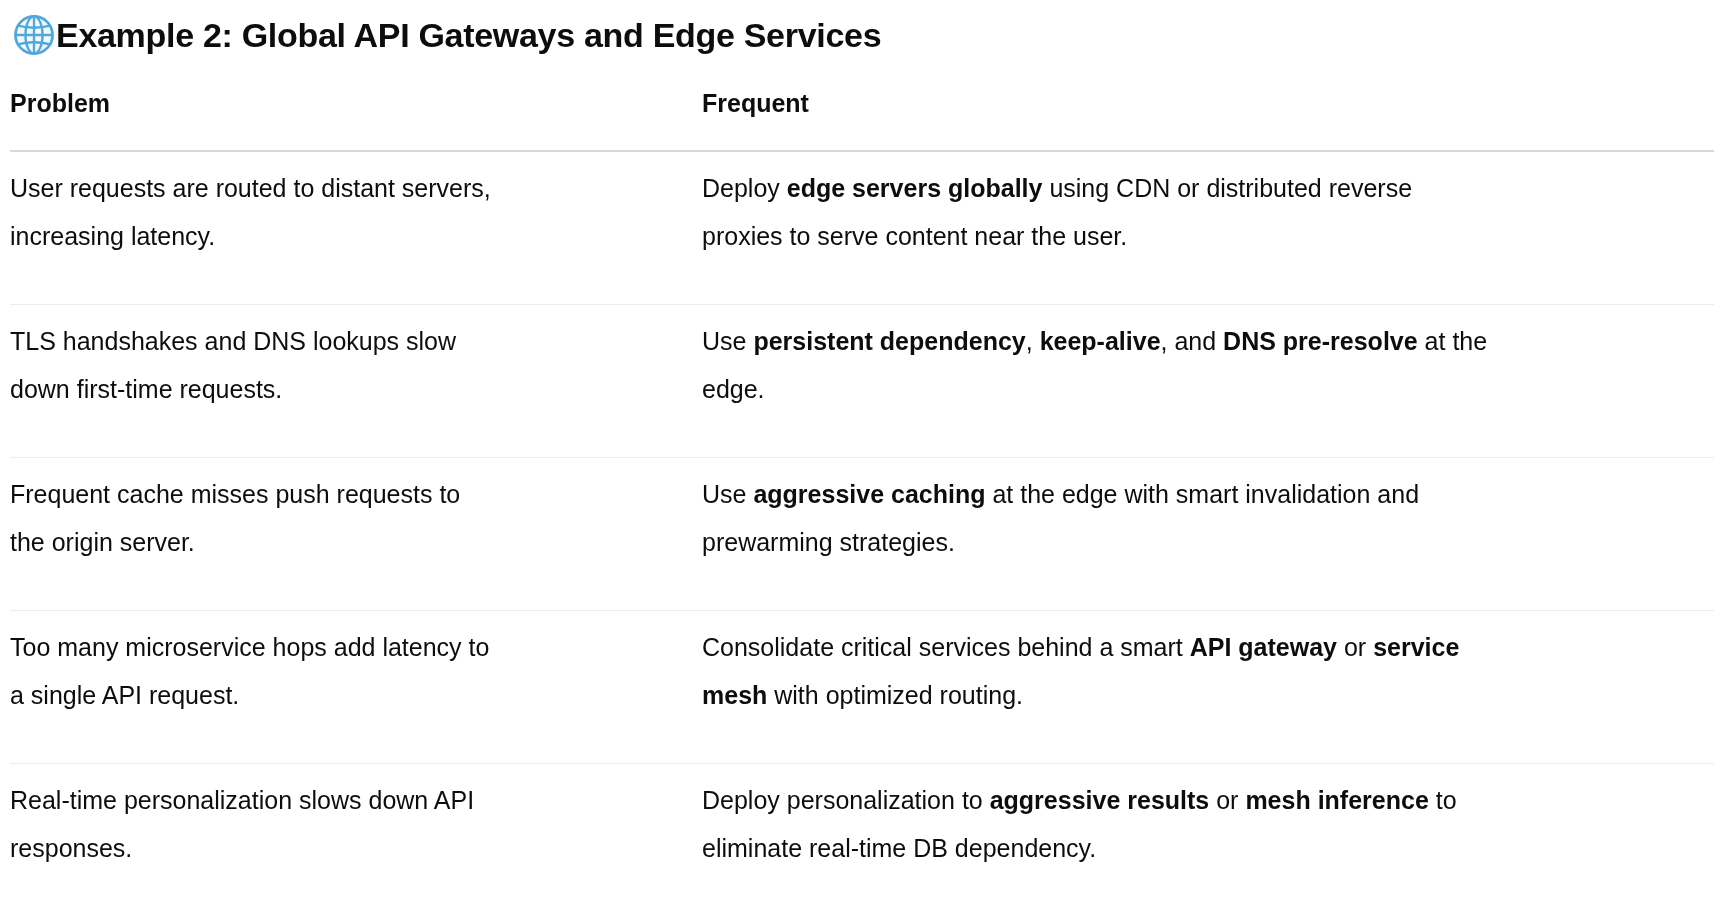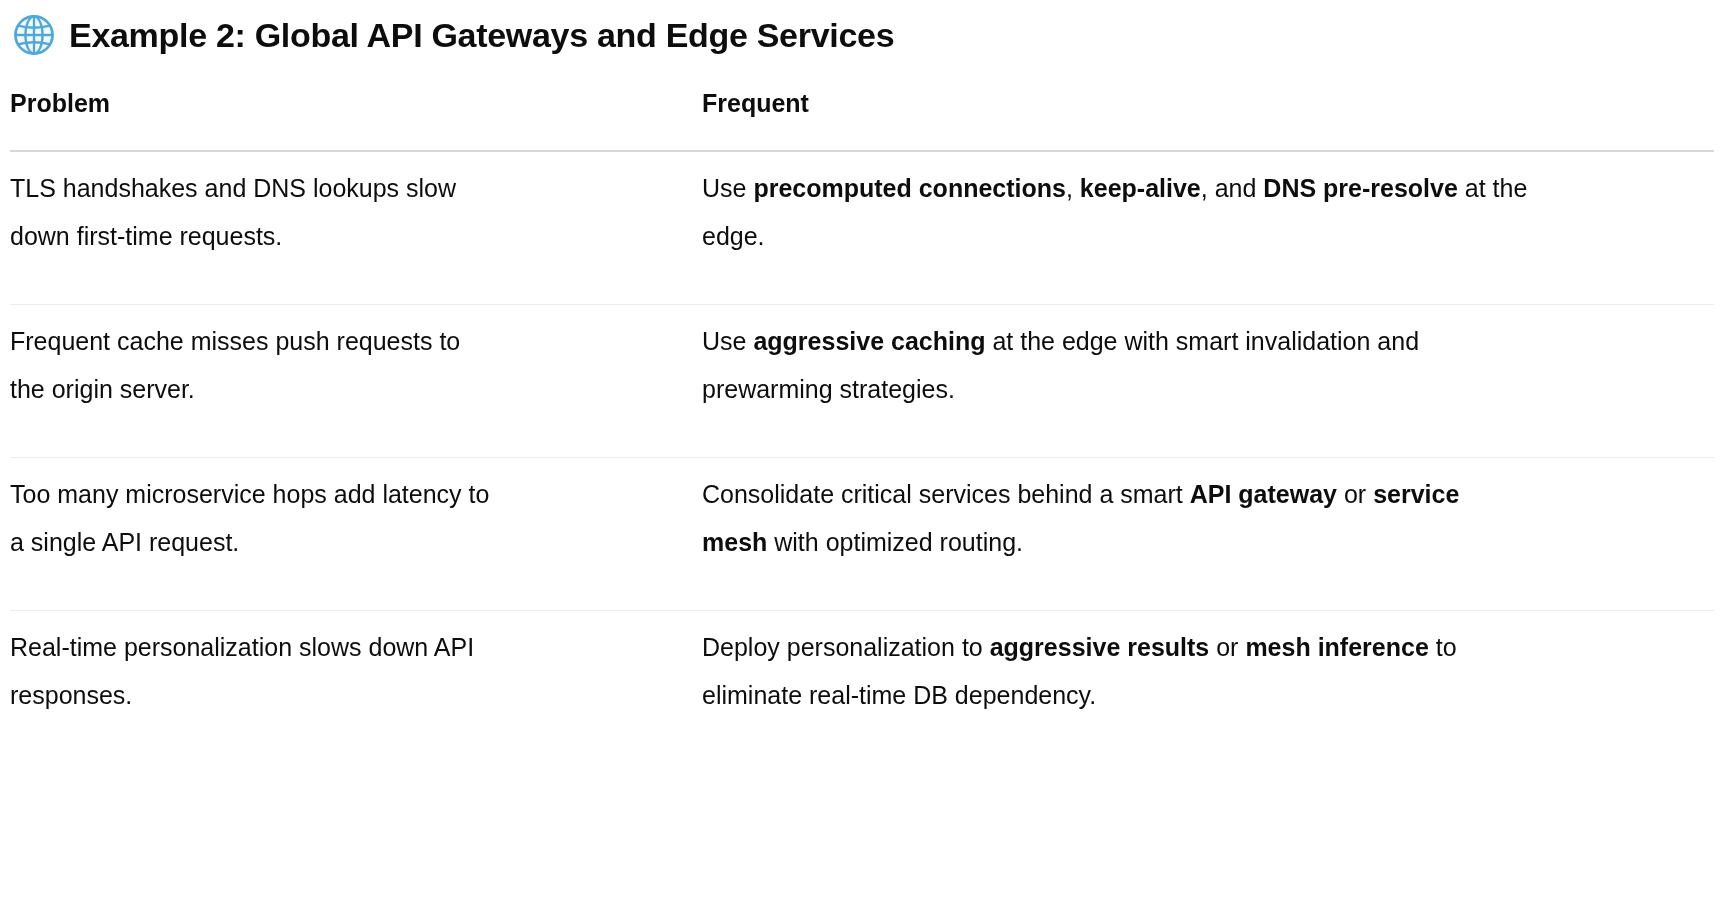--- a/index.html
+++ b/index.html
@@ -13,21 +13,20 @@
     color: #0d0d0d;
   }
   .page {
     padding: 10px 10px 0 10px;
     box-sizing: border-box;
     width: 1724px;
   }
   .title {
     display: flex;
     align-items: center;
-    gap: 13px;
     font-size: 34px;
     font-weight: 700;
     letter-spacing: -0.3px;
     margin: 2px 0 30px 2px;
     line-height: 46px;
   }
   .globe-wrap {
     width: 44px;
     height: 44px;
     flex: 0 0 auto;
@@ -92,25 +91,31 @@
       <col style="width:692px">
       <col>
     </colgroup>
     <thead>
       <tr>
         <th>Problem</th>
         <th>Frequent</th>
       </tr>
     </thead>
     <tbody>
+  <tr>
+    <td class="problem-cell">User requests are routed to distant servers,
+increasing latency.</td>
+    <td class="solution-cell"><span>Deploy </span><strong>edge servers globally</strong><span> using CDN or distributed reverse
+proxies to serve content near the user.</span></td>
+  </tr>
 
   <tr>
     <td class="problem-cell">TLS handshakes and DNS lookups slow
 down first-time requests.</td>
-    <td class="solution-cell"><span>Use </span><strong>precomputed connections</strong><span>, </span><strong>keep-alive</strong><span>, and </span><strong>DNS pre-resolve</strong><span> at the
+    <td class="solution-cell"><span>Use </span><strong>persistent dependency</strong><span>, </span><strong>keep-alive</strong><span>, and </span><strong>DNS pre-resolve</strong><span> at the
 edge.</span></td>
   </tr>
 
   <tr>
     <td class="problem-cell">Frequent cache misses push requests to
 the origin server.</td>
     <td class="solution-cell"><span>Use </span><strong>aggressive caching</strong><span> at the edge with smart invalidation and
 prewarming strategies.</span></td>
   </tr>
 

